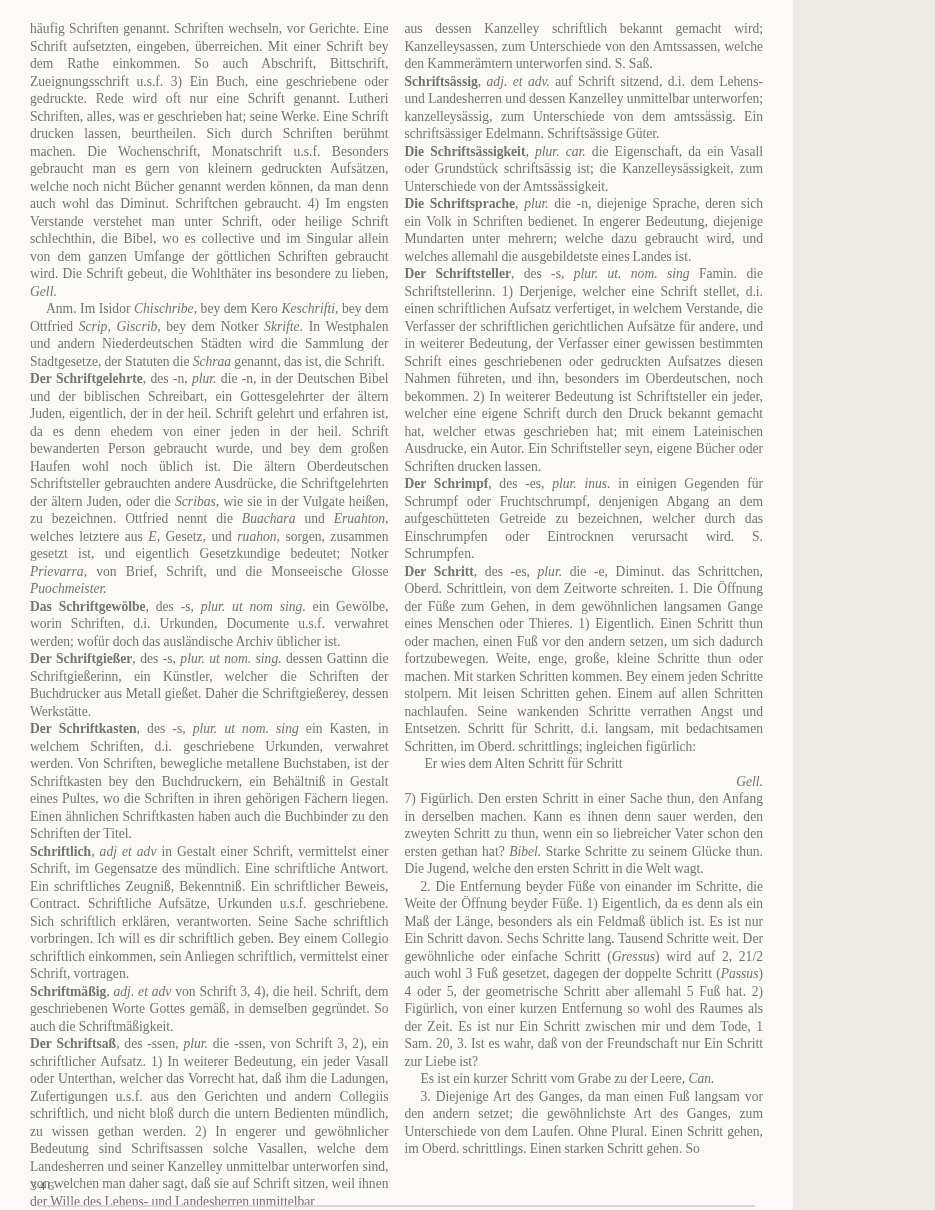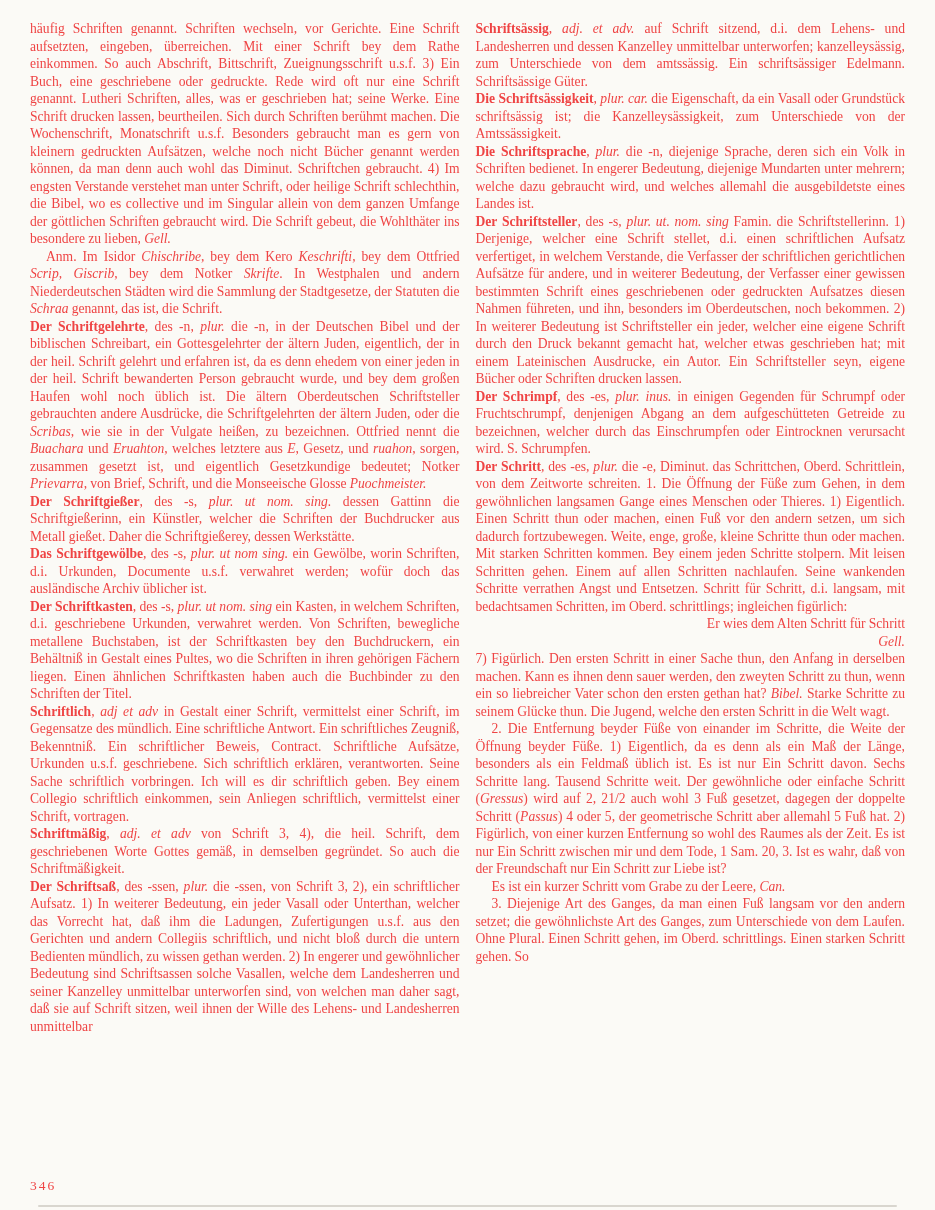--- a/index.html
+++ b/index.html
@@ -3,23 +3,23 @@
 <meta charset="utf-8">
 <style>
   html,body{margin:0;padding:0;}
   body{
     width:935px;height:1210px;
     background:#eceae5;
     font-family:"Liberation Serif","DejaVu Serif",serif;
   }
   .page{
     position:relative;
-    width:935px;height:1210px;
+    width:793px;height:1210px;
     background:#fbfaf6;
-    color:#ef4444;
+    color:#737373;
     overflow:hidden;
     box-sizing:border-box;
   }
   .cols{
     position:absolute;
     top:20px;left:30px;right:30px;
     display:flex;
     gap:16px;
   }
   .col{
@@ -27,21 +27,21 @@
     min-width:0;
     font-size:13.6px;
     line-height:17.5px;
     text-align:justify;
     hyphens:auto;
     -webkit-hyphens:auto;
     word-spacing:-0.2px;
   }
   .col p{margin:0;}
   .col p.ind{text-indent:16px;}
-  .col p.verse{text-align:right;text-indent:0;padding-left:20px;}
+  .col p.verse{text-align:left;text-indent:0;padding-left:20px;}
   .col p.right{text-align:right;}
   .b{font-weight:700;}
   .i{font-style:italic;}
   .page-number{
     position:absolute;
     left:30px;bottom:16px;
     font-size:13.5px;
     letter-spacing:2px;
   }
   .scan-edge{
@@ -54,28 +54,29 @@
 </style>
 </head>
 <body>
 
 <div class="page">
   <div class="cols">
     <div class="col">
         <p><span>häufig Schriften genannt. Schriften wechseln, vor Gerichte. Eine Schrift aufsetzten, eingeben, überreichen. Mit einer Schrift bey dem Rathe einkommen. So auch Abschrift, Bittschrift, Zueignungsschrift u.s.f. 3) Ein Buch, eine geschriebene oder gedruckte. Rede wird oft nur eine Schrift genannt. Lutheri Schriften, alles, was er geschrieben hat; seine Werke. Eine Schrift drucken lassen, beurtheilen. Sich durch Schriften berühmt machen. Die Wochenschrift, Monatschrift u.s.f. Besonders gebraucht man es gern von kleinern gedruckten Aufsätzen, welche noch nicht Bücher genannt werden können, da man denn auch wohl das Diminut. Schriftchen gebraucht. 4) Im engsten Verstande verstehet man unter Schrift, oder heilige Schrift schlechthin, die Bibel, wo es collective und im Singular allein von dem ganzen Umfange der göttlichen Schriften gebraucht wird. Die Schrift gebeut, die Wohlthäter ins besondere zu lieben, </span><span class="i">Gell.</span></p>
         <p class="ind"><span>Anm. Im Isidor </span><span class="i">Chischribe</span><span>, bey dem Kero </span><span class="i">Keschrifti</span><span>, bey dem Ottfried </span><span class="i">Scrip, Giscrib</span><span>, bey dem Notker </span><span class="i">Skrifte</span><span>. In Westphalen und andern Niederdeutschen Städten wird die Sammlung der Stadtgesetze, der Statuten die </span><span class="i">Schraa</span><span> genannt, das ist, die Schrift.</span></p>
         <p><span class="b">Der Schriftgelehrte</span><span>, des -n, </span><span class="i">plur.</span><span> die -n, in der Deutschen Bibel und der biblischen Schreibart, ein Gottesgelehrter der ältern Juden, eigentlich, der in der heil. Schrift gelehrt und erfahren ist, da es denn ehedem von einer jeden in der heil. Schrift bewanderten Person gebraucht wurde, und bey dem großen Haufen wohl noch üblich ist. Die ältern Oberdeutschen Schriftsteller gebrauchten andere Ausdrücke, die Schriftgelehrten der ältern Juden, oder die </span><span class="i">Scribas</span><span>, wie sie in der Vulgate heißen, zu bezeichnen. Ottfried nennt die </span><span class="i">Buachara</span><span> und </span><span class="i">Eruahton</span><span>, welches letztere aus </span><span class="i">E</span><span>, Gesetz, und </span><span class="i">ruahon</span><span>, sorgen, zusammen gesetzt ist, und eigentlich Gesetzkundige bedeutet; Notker </span><span class="i">Prievarra</span><span>, von Brief, Schrift, und die Monseeische Glosse </span><span class="i">Puochmeister.</span></p>
+        <p><span class="b">Das Schriftgewölbe</span><span>, des -s, </span><span class="i">plur. ut nom sing.</span><span> ein Gewölbe, worin Schriften, d.i. Urkunden, Documente u.s.f. verwahret werden; wofür doch das ausländische Archiv üblicher ist.</span></p>
         <p><span class="b">Der Schriftgießer</span><span>, des -s, </span><span class="i">plur. ut nom. sing.</span><span> dessen Gattinn die Schriftgießerinn, ein Künstler, welcher die Schriften der Buchdrucker aus Metall gießet. Daher die Schriftgießerey, dessen Werkstätte.</span></p>
-        <p><span class="b">Das Schriftgewölbe</span><span>, des -s, </span><span class="i">plur. ut nom sing.</span><span> ein Gewölbe, worin Schriften, d.i. Urkunden, Documente u.s.f. verwahret werden; wofür doch das ausländische Archiv üblicher ist.</span></p>
         <p><span class="b">Der Schriftkasten</span><span>, des -s, </span><span class="i">plur. ut nom. sing</span><span> ein Kasten, in welchem Schriften, d.i. geschriebene Urkunden, verwahret werden. Von Schriften, bewegliche metallene Buchstaben, ist der Schriftkasten bey den Buchdruckern, ein Behältniß in Gestalt eines Pultes, wo die Schriften in ihren gehörigen Fächern liegen. Einen ähnlichen Schriftkasten haben auch die Buchbinder zu den Schriften der Titel.</span></p>
         <p><span class="b">Schriftlich</span><span>, </span><span class="i">adj et adv</span><span> in Gestalt einer Schrift, vermittelst einer Schrift, im Gegensatze des mündlich. Eine schriftliche Antwort. Ein schriftliches Zeugniß, Bekenntniß. Ein schriftlicher Beweis, Contract. Schriftliche Aufsätze, Urkunden u.s.f. geschriebene. Sich schriftlich erklären, verantworten. Seine Sache schriftlich vorbringen. Ich will es dir schriftlich geben. Bey einem Collegio schriftlich einkommen, sein Anliegen schriftlich, vermittelst einer Schrift, vortragen.</span></p>
         <p><span class="b">Schriftmäßig</span><span>, </span><span class="i">adj. et adv</span><span> von Schrift 3, 4), die heil. Schrift, dem geschriebenen Worte Gottes gemäß, in demselben gegründet. So auch die Schriftmäßigkeit.</span></p>
         <p><span class="b">Der Schriftsaß</span><span>, des -ssen, </span><span class="i">plur.</span><span> die -ssen, von Schrift 3, 2), ein schriftlicher Aufsatz. 1) In weiterer Bedeutung, ein jeder Vasall oder Unterthan, welcher das Vorrecht hat, daß ihm die Ladungen, Zufertigungen u.s.f. aus den Gerichten und andern Collegiis schriftlich, und nicht bloß durch die untern Bedienten mündlich, zu wissen gethan werden. 2) In engerer und gewöhnlicher Bedeutung sind Schriftsassen solche Vasallen, welche dem Landesherren und seiner Kanzelley unmittelbar unterworfen sind, von welchen man daher sagt, daß sie auf Schrift sitzen, weil ihnen der Wille des Lehens- und Landesherren unmittelbar</span></p>
       </div>
     <div class="col">
+        <p><span>aus dessen Kanzelley schriftlich bekannt gemacht wird; Kanzelleysassen, zum Unterschiede von den Amtssassen, welche den Kammerämtern unterworfen sind. S. Saß.</span></p>
         <p><span class="b">Schriftsässig</span><span>, </span><span class="i">adj. et adv.</span><span> auf Schrift sitzend, d.i. dem Lehens- und Landesherren und dessen Kanzelley unmittelbar unterworfen; kanzelleysässig, zum Unterschiede von dem amtssässig. Ein schriftsässiger Edelmann. Schriftsässige Güter.</span></p>
         <p><span class="b">Die Schriftsässigkeit</span><span>, </span><span class="i">plur. car.</span><span> die Eigenschaft, da ein Vasall oder Grundstück schriftsässig ist; die Kanzelleysässigkeit, zum Unterschiede von der Amtssässigkeit.</span></p>
         <p><span class="b">Die Schriftsprache</span><span>, </span><span class="i">plur.</span><span> die -n, diejenige Sprache, deren sich ein Volk in Schriften bedienet. In engerer Bedeutung, diejenige Mundarten unter mehrern; welche dazu gebraucht wird, und welches allemahl die ausgebildetste eines Landes ist.</span></p>
         <p><span class="b">Der Schriftsteller</span><span>, des -s, </span><span class="i">plur. ut. nom. sing</span><span> Famin. die Schriftstellerinn. 1) Derjenige, welcher eine Schrift stellet, d.i. einen schriftlichen Aufsatz verfertiget, in welchem Verstande, die Verfasser der schriftlichen gerichtlichen Aufsätze für andere, und in weiterer Bedeutung, der Verfasser einer gewissen bestimmten Schrift eines geschriebenen oder gedruckten Aufsatzes diesen Nahmen führeten, und ihn, besonders im Oberdeutschen, noch bekommen. 2) In weiterer Bedeutung ist Schriftsteller ein jeder, welcher eine eigene Schrift durch den Druck bekannt gemacht hat, welcher etwas geschrieben hat; mit einem Lateinischen Ausdrucke, ein Autor. Ein Schriftsteller seyn, eigene Bücher oder Schriften drucken lassen.</span></p>
         <p><span class="b">Der Schrimpf</span><span>, des -es, </span><span class="i">plur. inus.</span><span> in einigen Gegenden für Schrumpf oder Fruchtschrumpf, denjenigen Abgang an dem aufgeschütteten Getreide zu bezeichnen, welcher durch das Einschrumpfen oder Eintrocknen verursacht wird. S. Schrumpfen.</span></p>
         <p><span class="b">Der Schritt</span><span>, des -es, </span><span class="i">plur.</span><span> die -e, Diminut. das Schrittchen, Oberd. Schrittlein, von dem Zeitworte schreiten. 1. Die Öffnung der Füße zum Gehen, in dem gewöhnlichen langsamen Gange eines Menschen oder Thieres. 1) Eigentlich. Einen Schritt thun oder machen, einen Fuß vor den andern setzen, um sich dadurch fortzubewegen. Weite, enge, große, kleine Schritte thun oder machen. Mit starken Schritten kommen. Bey einem jeden Schritte stolpern. Mit leisen Schritten gehen. Einem auf allen Schritten nachlaufen. Seine wankenden Schritte verrathen Angst und Entsetzen. Schritt für Schritt, d.i. langsam, mit bedachtsamen Schritten, im Oberd. schrittlings; ingleichen figürlich:</span></p>
         <p class="verse"><span>Er wies dem Alten Schritt für Schritt</span></p>
         <p class="right"><span class="i">Gell.</span></p>
         <p><span>7) Figürlich. Den ersten Schritt in einer Sache thun, den Anfang in derselben machen. Kann es ihnen denn sauer werden, den zweyten Schritt zu thun, wenn ein so liebreicher Vater schon den ersten gethan hat? </span><span class="i">Bibel.</span><span> Starke Schritte zu seinem Glücke thun. Die Jugend, welche den ersten Schritt in die Welt wagt.</span></p>
         <p class="ind"><span>2. Die Entfernung beyder Füße von einander im Schritte, die Weite der Öffnung beyder Füße. 1) Eigentlich, da es denn als ein Maß der Länge, besonders als ein Feldmaß üblich ist. Es ist nur Ein Schritt davon. Sechs Schritte lang. Tausend Schritte weit. Der gewöhnliche oder einfache Schritt (</span><span class="i">Gressus</span><span>) wird auf 2, 21/2 auch wohl 3 Fuß gesetzet, dagegen der doppelte Schritt (</span><span class="i">Passus</span><span>) 4 oder 5, der geometrische Schritt aber allemahl 5 Fuß hat. 2) Figürlich, von einer kurzen Entfernung so wohl des Raumes als der Zeit. Es ist nur Ein Schritt zwischen mir und dem Tode, 1 Sam. 20, 3. Ist es wahr, daß von der Freundschaft nur Ein Schritt zur Liebe ist?</span></p>

